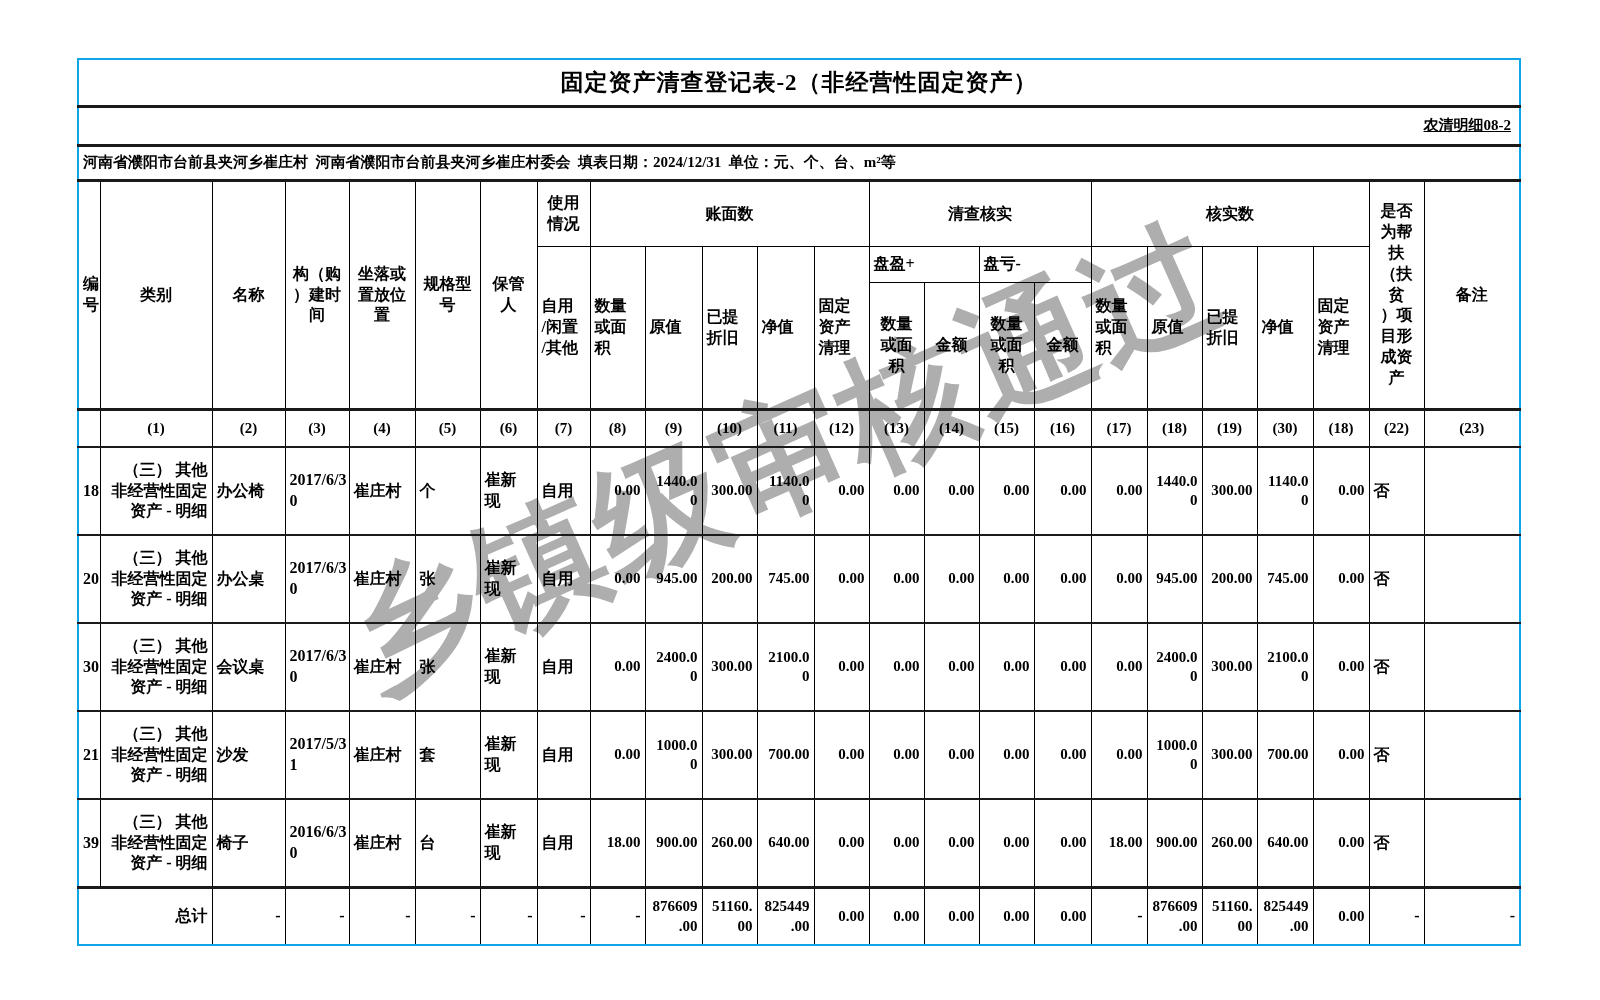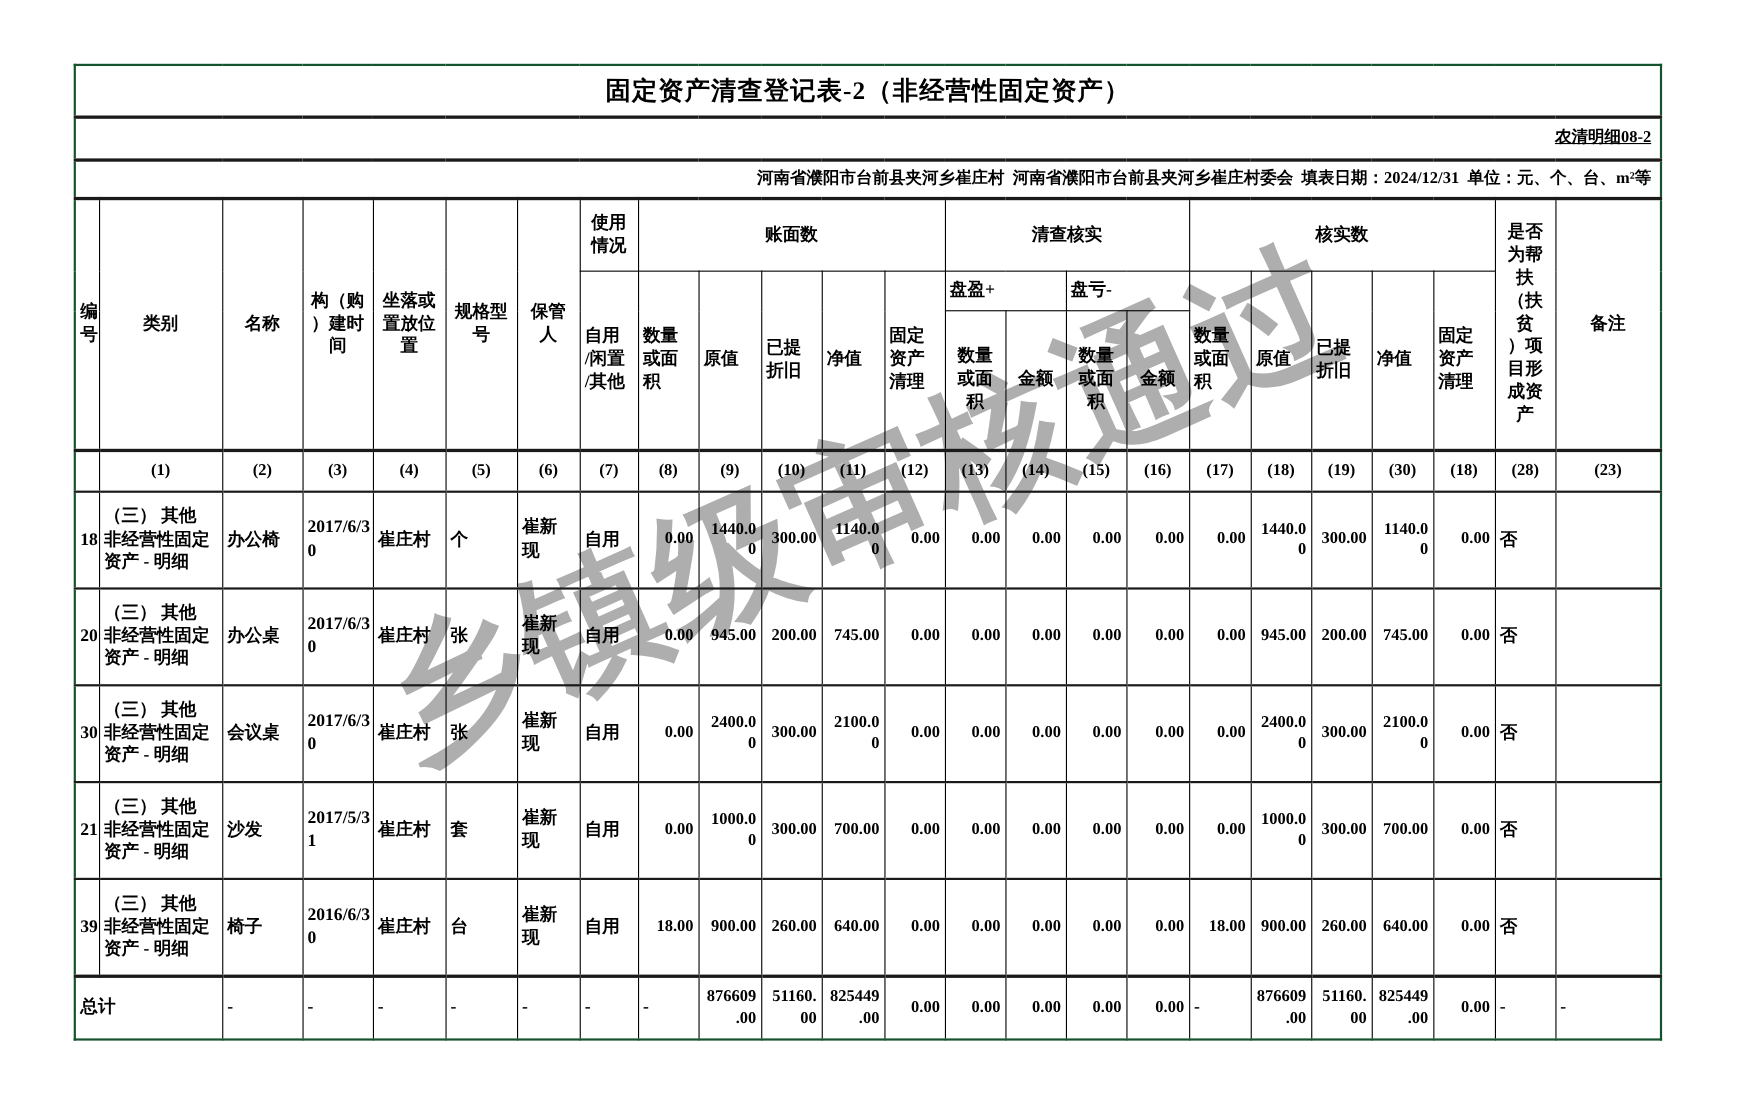--- a/index.html
+++ b/index.html
@@ -1,38 +1,38 @@
 <!DOCTYPE html>
 <html><head>
 <meta charset="utf-8">
 <style>
   html,body{margin:0;padding:0;background:#ffffff;}
   .page{position:relative;width:1600px;height:1000px;background:#ffffff;overflow:hidden;
         font-family:"Liberation Serif","DejaVu Serif",serif;font-weight:bold;color:#000;}
   .watermark{position:absolute;left:785px;top:458px;transform:translate(-50%,-50%) rotate(-24deg);
         font-size:130px;letter-spacing:4px;color:#aeaeae;white-space:nowrap;font-weight:bold;}
-  table.reg{position:absolute;left:67px;top:58px;width:1442px;border-collapse:collapse;
-        table-layout:fixed;border:2px solid #14532d;background:transparent;}
+  table.reg{position:absolute;left:77px;top:58px;width:1442px;border-collapse:collapse;
+        table-layout:fixed;border:2px solid #0ea5e9;background:transparent;}
   td{border:1px solid #000;padding:1px 4px;vertical-align:middle;white-space:pre-line;
      overflow:hidden;font-size:16px;line-height:1.3;font-weight:bold;}
   .title{font-size:23px;text-align:center;letter-spacing:1px;}
   tr.tr-title td{height:43px;border-bottom:3px solid #1a1a1a;}
   tr.tr-code td{height:34px;border-bottom:3px solid #1a1a1a;text-align:right;font-size:15px;padding-right:8px;text-decoration:underline;}
-  tr.tr-info td{height:30px;border-bottom:3px solid #1a1a1a;text-align:right;font-size:15px;
+  tr.tr-info td{height:30px;border-bottom:3px solid #1a1a1a;text-align:left;font-size:15px;
         padding-right:8px;white-space:pre;}
   tr.tr-ha td{height:62px;text-align:center;}
   tr.tr-hb td{height:33px;text-align:left;}
   tr.tr-hc td{height:123px;text-align:center;}
   tr.tr-nums td{height:33px;text-align:center;font-size:15px;border-top:3px solid #1a1a1a;
         border-bottom:2px solid #1a1a1a;}
   tr.tr-data td{height:84px;border-top:2px solid #1a1a1a;border-bottom:2px solid #1a1a1a;}
   tr.tr-total td{height:53px;border-top:3px solid #1a1a1a;}
   .num{text-align:right;font-size:15px;}
   .lft{text-align:left;}
-  .ctr{text-align:left;margin-left:11px;}
+  .ctr{text-align:right;margin-left:11px;}
 </style>
 </head>
 <body>
 
 <div class="page">
   <div class="watermark">乡镇级审核通过</div>
 
   <table class="reg">
     <colgroup>
       <col style="width:22px">
@@ -158,21 +158,21 @@
       <td>(12)</td>
       <td>(13)</td>
       <td>(14)</td>
       <td>(15)</td>
       <td>(16)</td>
       <td>(17)</td>
       <td>(18)</td>
       <td>(19)</td>
       <td>(30)</td>
       <td>(18)</td>
-      <td>(28)</td>
+      <td>(22)</td>
       <td>(23)</td>
     </tr>
 
     <tr class="tr-data">
       <td class="ctr">18</td>
       <td class="ctr">（三） 其他
 非经营性固定
 资产 - 明细</td>
       <td class="lft">办公椅</td>
       <td class="lft">2017/6/3

